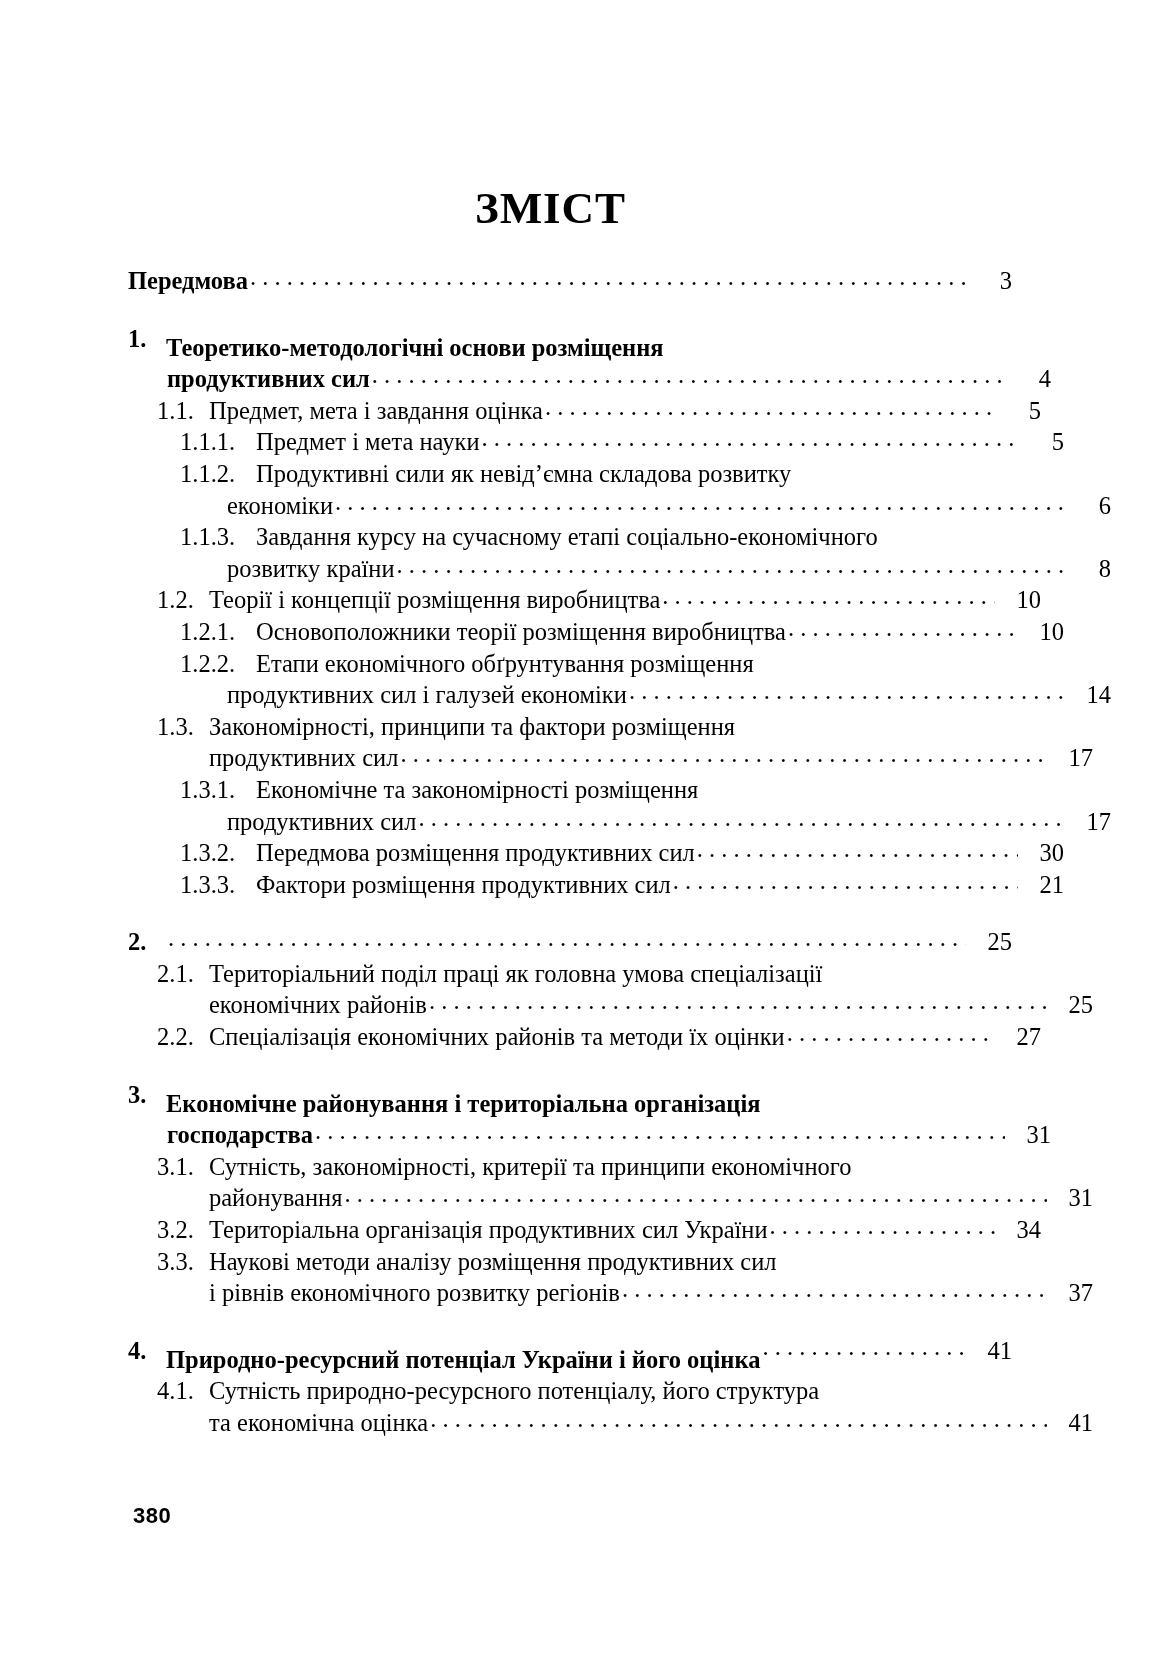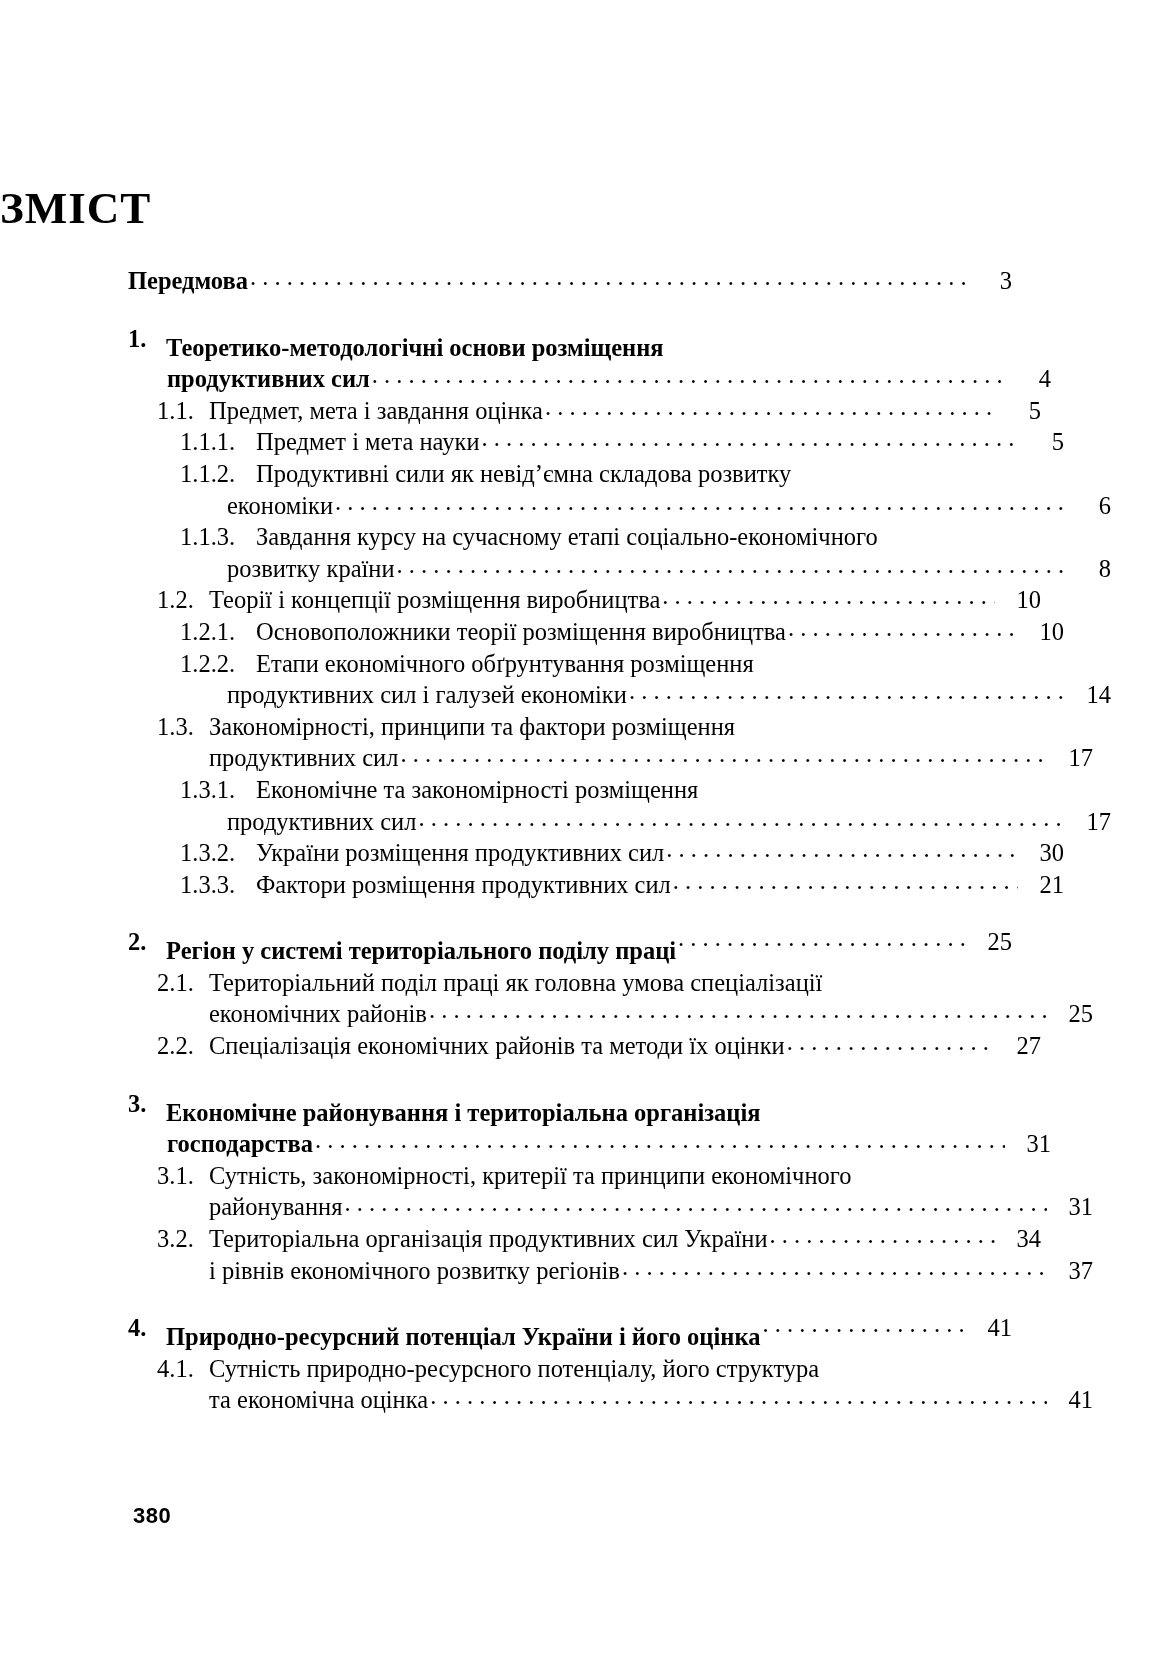--- a/index.html
+++ b/index.html
@@ -23,20 +23,21 @@
     width: 1166px;
     height: 1654px;
   }
 
   
   .doc-title {
     position: absolute;
     left: 0;
     top: 182px;
     width: 1101px;
+    text-align: center;
     font-size: 45px;
     font-weight: bold;
     letter-spacing: 1px;
     font-family: "Liberation Serif", "DejaVu Serif", serif;
   }
 
   
   .toc {
     position: absolute;
     left: 128px;
@@ -231,33 +232,32 @@
         <span class="pageno"></span>
       </div>
       <div class="toc-row lvl3 cont-c">
         <span class="num"></span>
         <span class="label">продуктивних сил</span>
         <span class="leader"></span>
         <span class="pageno">17</span>
       </div>
       <div class="toc-row lvl3">
         <span class="num">1.3.2.</span>
-        <span class="label">України розміщення продуктивних сил</span>
+        <span class="label">Передмова розміщення продуктивних сил</span>
         <span class="leader"></span>
         <span class="pageno">30</span>
       </div>
       <div class="toc-row lvl3">
         <span class="num">1.3.3.</span>
         <span class="label">Фактори розміщення продуктивних сил</span>
         <span class="leader"></span>
         <span class="pageno">21</span>
       </div>
       <div class="toc-row lvl1 spaced-before">
         <span class="num">2.</span>
-        <span class="label">Регіон у системі територіального поділу праці</span>
         <span class="leader"></span>
         <span class="pageno">25</span>
       </div>
       <div class="toc-row lvl2 noleader">
         <span class="num">2.1.</span>
         <span class="label">Територіальний поділ праці як головна умова спеціалізації</span>
         <span class="leader"></span>
         <span class="pageno"></span>
       </div>
       <div class="toc-row lvl2 cont-b">
@@ -295,20 +295,26 @@
         <span class="label">районування</span>
         <span class="leader"></span>
         <span class="pageno">31</span>
       </div>
       <div class="toc-row lvl2">
         <span class="num">3.2.</span>
         <span class="label">Територіальна організація продуктивних сил України</span>
         <span class="leader"></span>
         <span class="pageno">34</span>
       </div>
+      <div class="toc-row lvl2 noleader">
+        <span class="num">3.3.</span>
+        <span class="label">Наукові методи аналізу розміщення продуктивних сил</span>
+        <span class="leader"></span>
+        <span class="pageno"></span>
+      </div>
       <div class="toc-row lvl2 cont-b">
         <span class="num"></span>
         <span class="label">і рівнів економічного розвитку регіонів</span>
         <span class="leader"></span>
         <span class="pageno">37</span>
       </div>
       <div class="toc-row lvl1 spaced-before">
         <span class="num">4.</span>
         <span class="label">Природно-ресурсний потенціал України і його оцінка</span>
         <span class="leader"></span>

